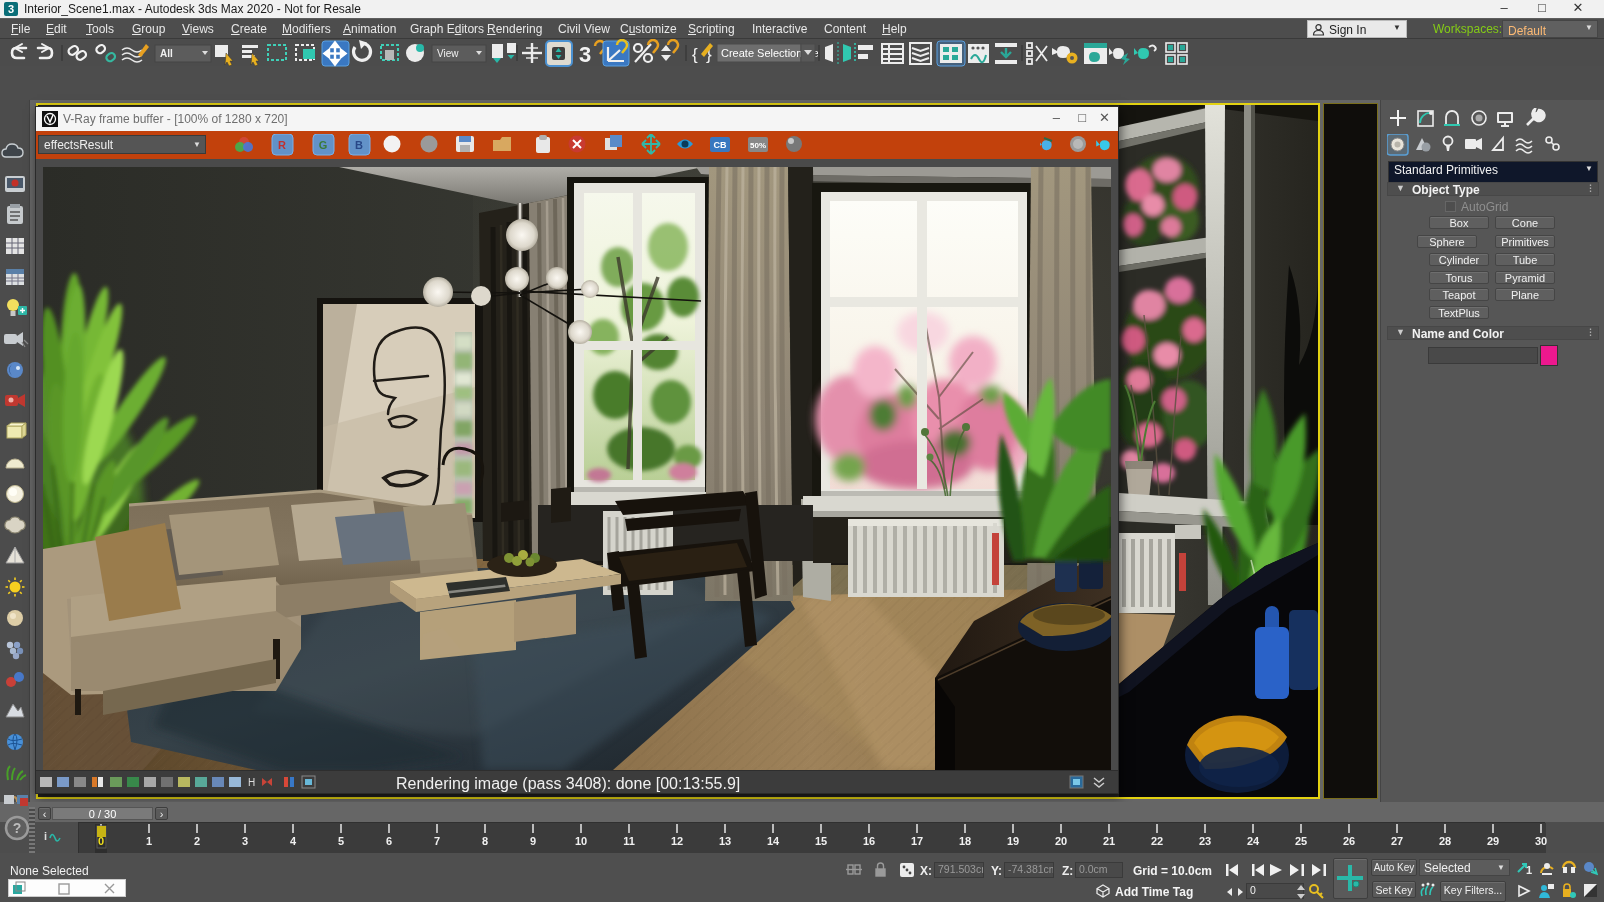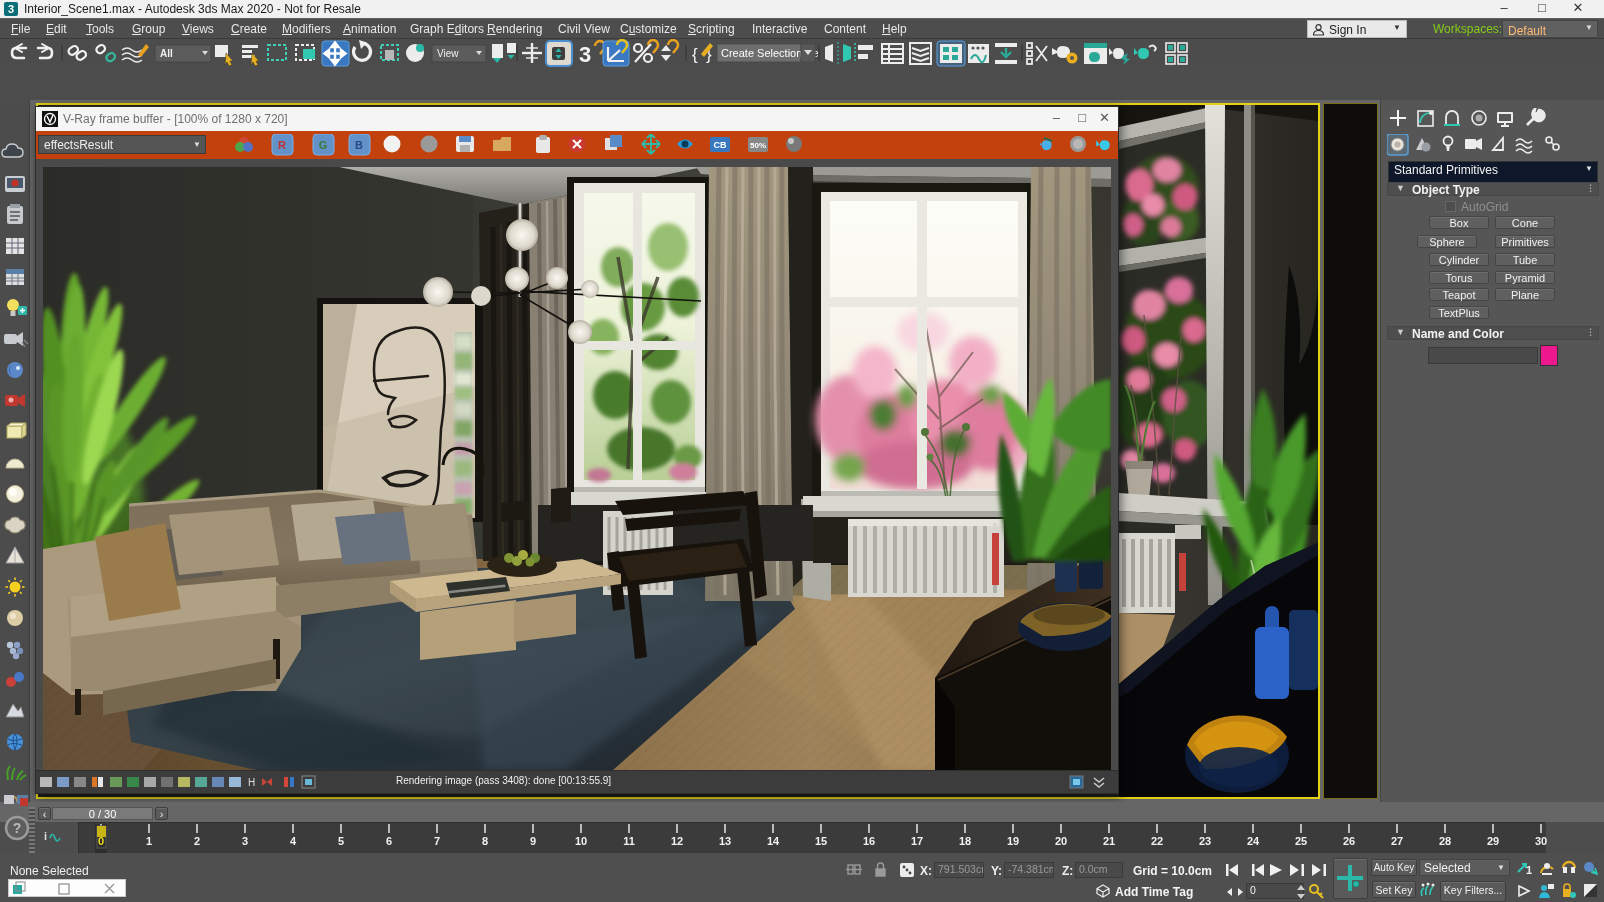--- a/index.html
+++ b/index.html
@@ -1050,21 +1050,21 @@
           <rect x="172" y="2" width="12" height="10" fill="#6888b8"></rect>
             <rect x="189" y="2" width="12" height="10" fill="#98b8d8"></rect>
           <text x="208" y="11" font-size="10" fill="#ddd">H</text>
           <path d="M222 3 l5 4 l-5 4 z M232 3 l-5 4 l5 4 z" fill="#c84438" transform="translate(0,0)"></path>
           <rect x="244" y="2" width="4" height="10" fill="#d84838"></rect>
             <rect x="250" y="2" width="4" height="10" fill="#3878c8"></rect>
           <rect x="262" y="1" width="13" height="12" fill="none" stroke="#888"></rect>
             <rect x="265" y="4" width="7" height="6" fill="#68b8d8"></rect>
         </g>
       </svg>
-      <span style="position:absolute;left:360px;top:4px;font-size:10px;color:#f0f0f0;">Rendering image (pass 3408): done [00:13:55.9]</span>
+      <span style="position:absolute;left:360px;top:4px;font-size:16px;color:#f0f0f0;">Rendering image (pass 3408): done [00:13:55.9]</span>
       <svg style="position:absolute;right:10px;top:4px" width="40" height="15" viewBox="0 0 40 15">
         <rect x="2" y="1" width="13" height="12" fill="#2a6a9a" stroke="#777"></rect>
           <rect x="5" y="4" width="7" height="6" fill="#7ac8e8"></rect>
         <path d="M26 3 l5 4 l5 -4 M26 8 l5 4 l5 -4" stroke="#ccc" stroke-width="1.5" fill="none"></path>
       </svg>
     </div>
   </div>
   <div id="rpanel" class="abs">
     <svg style="position:absolute;left:8px;top:8px" width="160" height="22" viewBox="0 0 160 22">
       <g stroke="#f4f4f4" stroke-width="2" fill="none">

